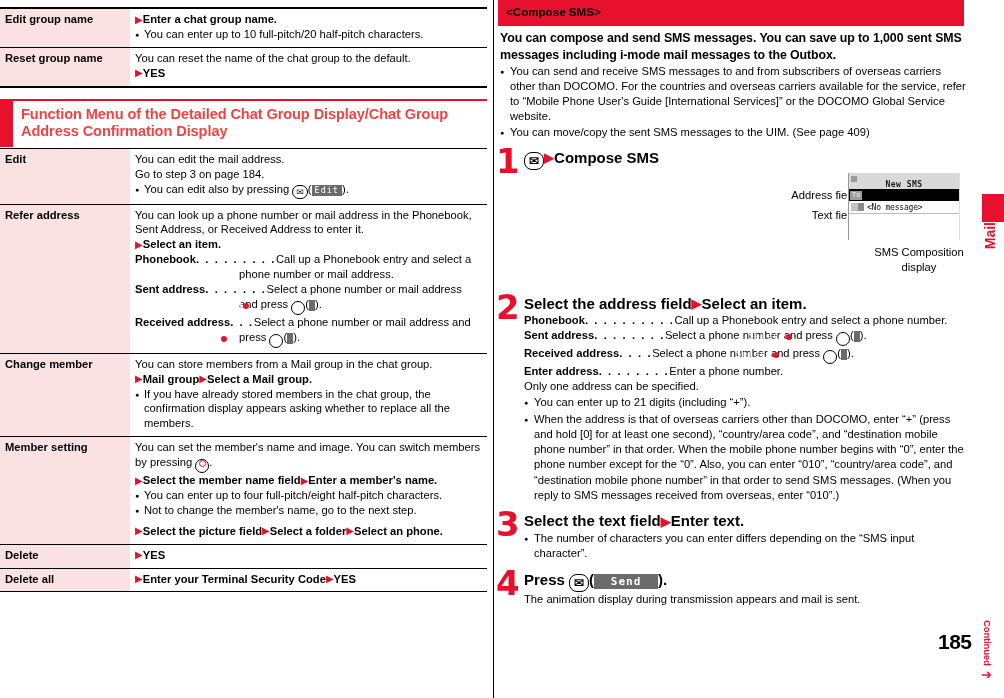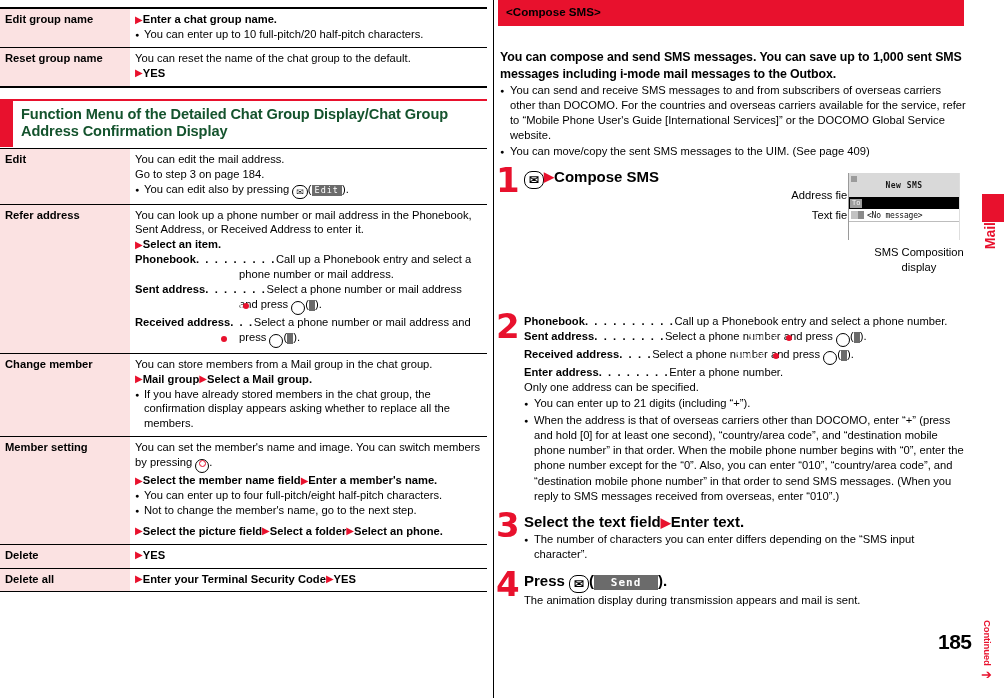--- a/index.html
+++ b/index.html
@@ -106,21 +106,21 @@
     left: 0px;
     top: 0px;
     width: 13px;
     height: 46px;
     background: #e8112d;
   }
   .section-head h2 {
     margin: 0;
     font-size: 14.6px;
     line-height: 1.2;
-    color: #14532d;
+    color: #ef4444;
     font-weight: bold;
     letter-spacing: -0.1px;
   }
 
   
   .keyicon {
     display: inline-block;
     border: 1.4px solid #000;
     border-radius: 7px;
     padding: 0px 3px;
@@ -203,21 +203,21 @@
   .rh-banner .title {
     font-size: 20.5px;
     font-weight: bold;
     line-height: 1.18;
     margin-top: 1px;
   }
   .lead {
     font-size: 12.4px;
     font-weight: bold;
     line-height: 1.30;
-    margin-top: 23px;
+    margin-top: 4px;
     letter-spacing: -0.1px;
   }
   .rbody {
     font-size: 11.2px;
     line-height: 1.34;
   }
   .rbullet {
     position: relative;
     padding-left: 10px;
     margin-top: 1px;
@@ -278,25 +278,25 @@
     left: 110px;
     top: 0px;
     width: 112px;
     height: 67px;
     background: #ffffff;
     border-left: 1.2px solid #9a9a9a;
     border-right: 1.2px solid #dedede;
     box-sizing: border-box;
   }
   .ps-top {
-    height: 24px;
+    height: 16px;
     background: #d9d9d9;
     position: relative;
     display: flex;
-    align-items: center;
+    align-items: flex-end;
     justify-content: center;
   }
   .ps-top .ps-icon {
     position: absolute;
     left: 2px;
     top: 3px;
     width: 6px;
     height: 6px;
     background: #9b9b9b;
   }
@@ -561,20 +561,21 @@
           <span class="nomsg">&lt;No message&gt;</span>
         </div>
         <div class="ps-blank"></div>
       </div>
 
       <div class="fig-caption">SMS Composition display</div>
     </div>
 
     <div class="step" style="margin-top:125px;">
       <div class="stepnum">2</div>
+      <div class="step-title"><span>Select the address field</span><span class="arrow" style="font-size:13px;">▶</span><span>Select an item.</span></div>
 
       <div class="step-sub hang-list">
         <div class="hrow"><span class="lbl">Phonebook</span><span class="dotfill">. . . . . . . . . .</span><span>Call up a Phonebook entry and select a phone number.</span></div>
         <div class="hrow"><span class="lbl">Sent address</span><span class="dotfill">. . . . . . . .</span><span>Select a phone number and press</span> <span class="keyicon round"><span class="dot-red"></span></span>(<span class="softkey sel">Select</span>)<span>.</span></div>
         <div class="hrow"><span class="lbl">Received address</span><span class="dotfill">. . . .</span><span>Select a phone number and press</span> <span class="keyicon round"><span class="dot-red"></span></span>(<span class="softkey sel">Select</span>)<span>.</span></div>
         <div class="hrow"><span class="lbl">Enter address</span><span class="dotfill">. . . . . . . .</span><span>Enter a phone number.</span></div>
         <div><span>Only one address can be specified.</span></div>
         <div class="rbullet"><span>You can enter up to 21 digits (including “+”).</span></div>
         <div class="rbullet"><span>When the address is that of overseas carriers other than DOCOMO, enter “+” (press and hold [0] for at least one second), “country/area code”, and “destination mobile phone number” in that order. When the mobile phone number begins with “0”, enter the phone number except for the “0”. Also, you can enter “010”, “country/area code”, and “destination mobile phone number” in that order to send SMS messages. (When you reply to SMS messages received from overseas, enter “010”.)</span></div>
       </div>

